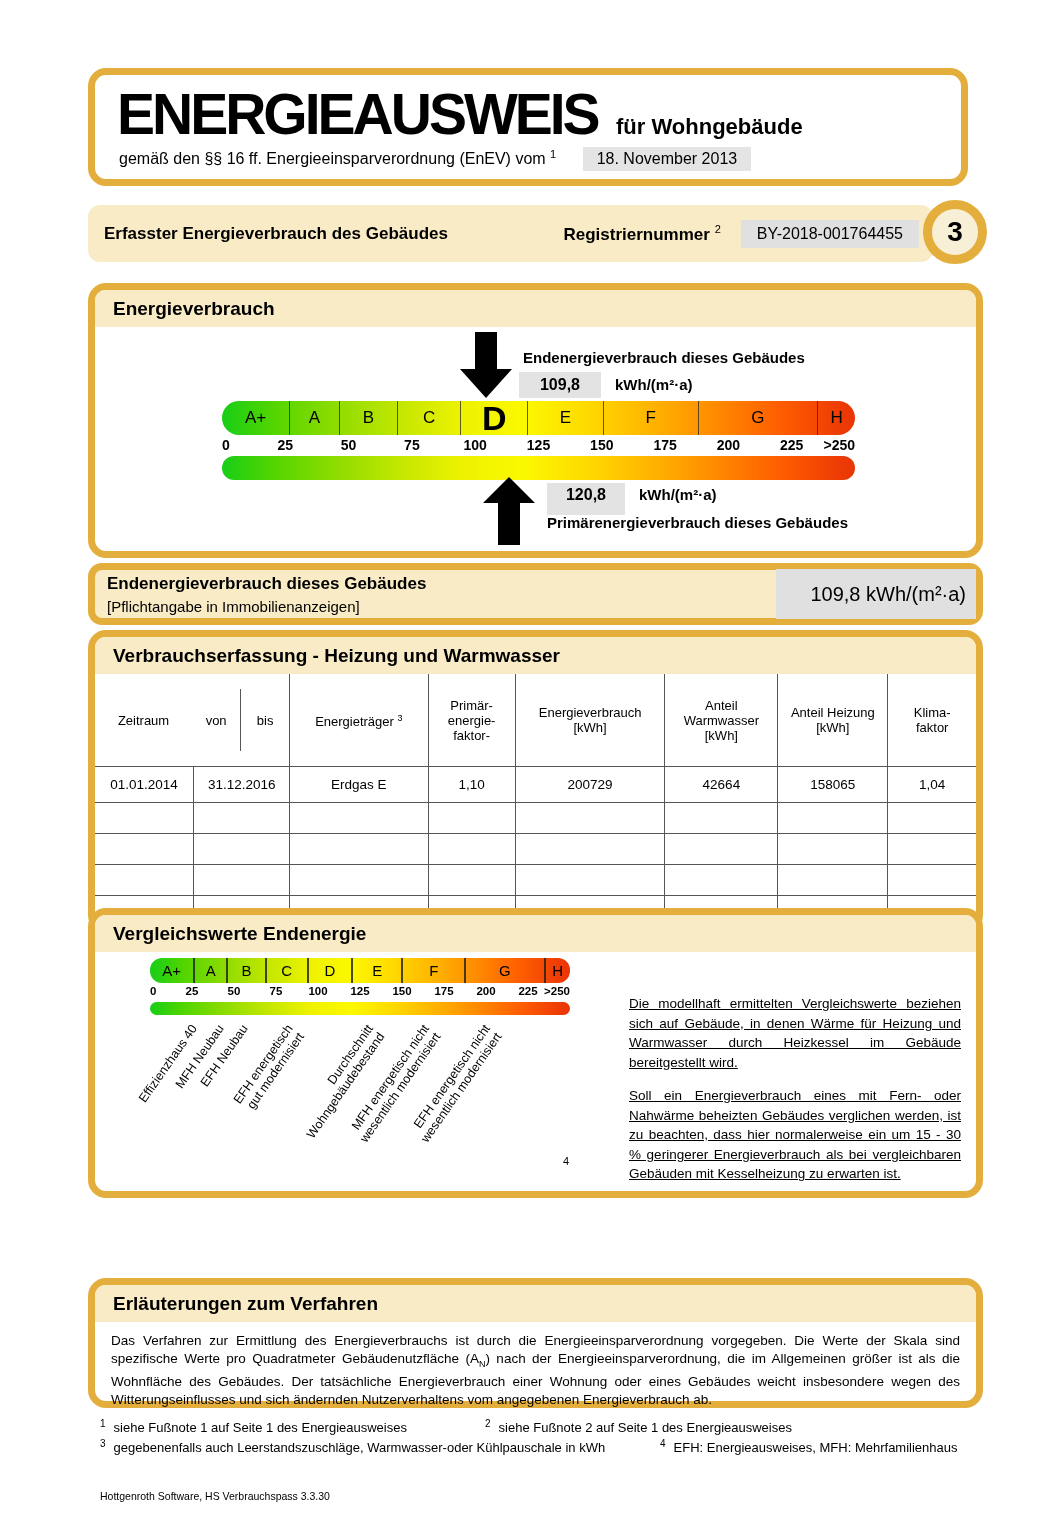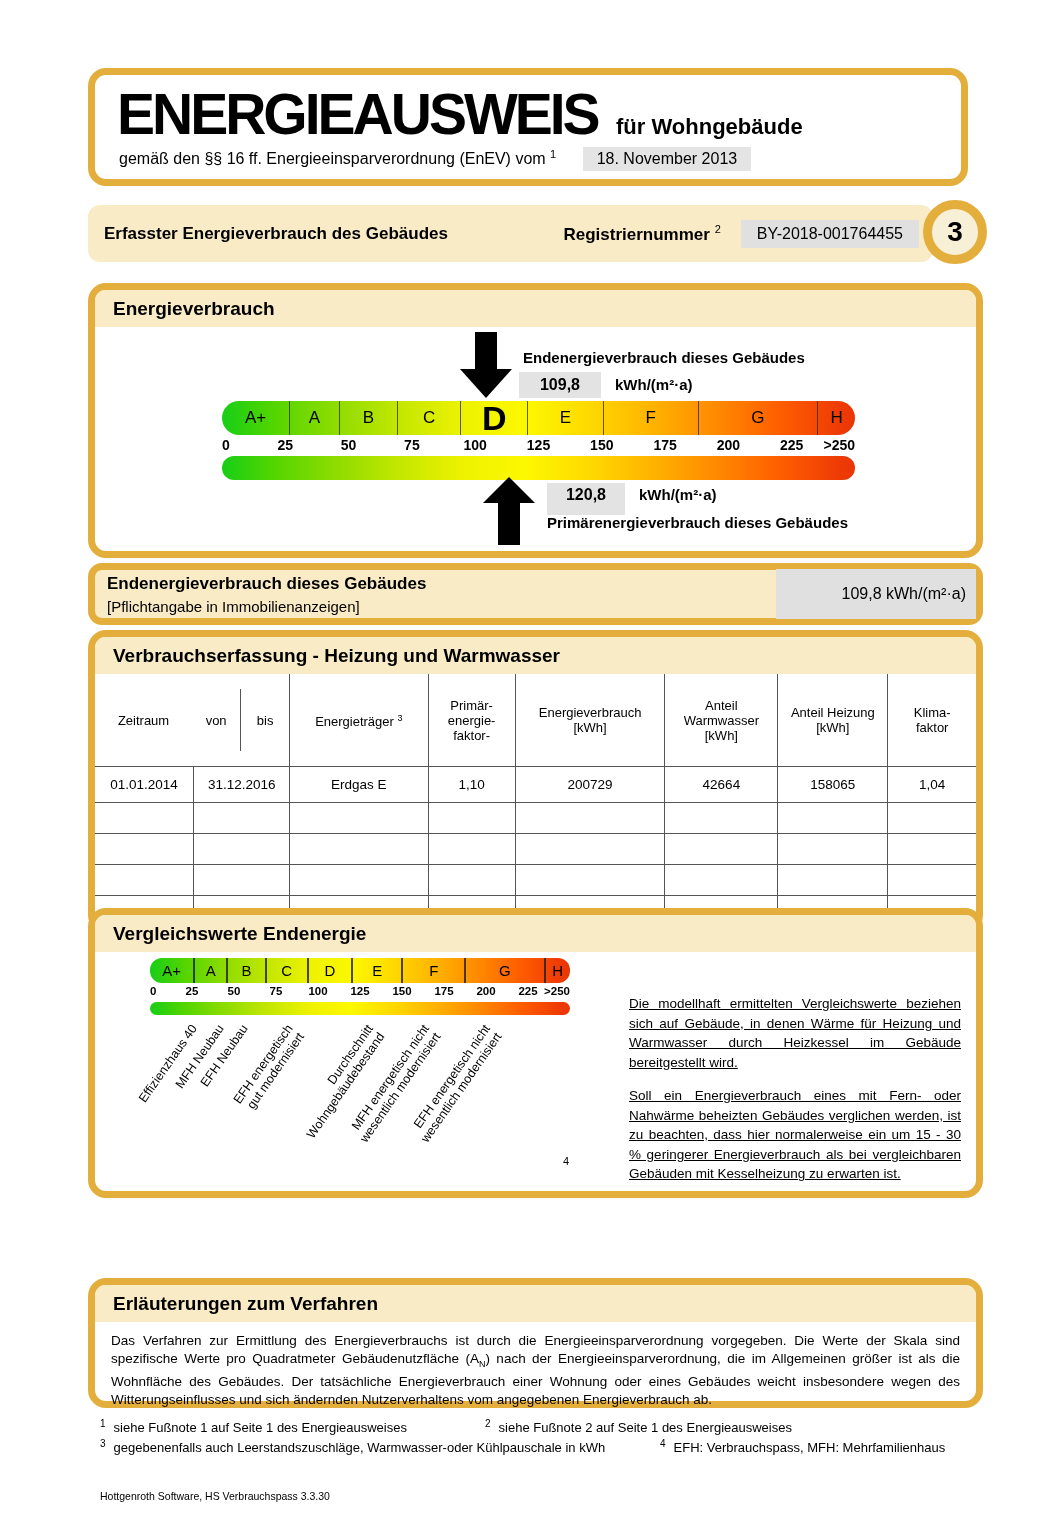--- a/index.html
+++ b/index.html
@@ -70,21 +70,21 @@
   .vb-prim   { left:452px; top:156px; width:78px; height:32px; line-height:24px; }
   .unit-prim { position:absolute; left:544px; top:159px; font-size:15px; font-weight:bold; }
   .prim-label{ position:absolute; left:452px; top:187px; font-size:15px; font-weight:bold; }
 
   
   .sec-endenergie { top:563px; height:62px; background:#F8EBC5; border-radius:14px; }
   .sec-endenergie .inner { position:relative; height:48px; }
   .ee-title { position:absolute; left:12px; top:4px; font-size:17px; font-weight:bold; }
   .ee-sub   { position:absolute; left:12px; top:28px; font-size:15px; }
   .ee-value { position:absolute; right:0; top:-1px; width:200px; height:50px; background:#E0E0E0;
-              display:flex; align-items:center; justify-content:flex-end; padding-right:10px; font-size:16px; }
+              display:flex; align-items:center; justify-content:flex-end; padding-right:10px; font-size:20px; }
 
   
   .sec-verbrauch { top:630px; height:303px; }
   .vtable { width:100%; border-collapse:collapse; border-style:hidden; table-layout:fixed; }
   .vtable th, .vtable td { border:1px solid #555; font-weight:normal; font-size:13px; text-align:center; vertical-align:middle; }
   .vtable thead th { height:62px; white-space:pre-line; line-height:15px; }
   .vtable td { height:36px; font-size:13.5px; }
   .vtable tr.empty td { height:31px; }
   .vtable sup { font-size:9px; }
   .zgroup { display:flex; flex-direction:row; height:62px; }
@@ -377,17 +377,17 @@
       <h2>Erläuterungen zum Verfahren</h2>
     </div>
     <div class="erl-text">
       <span>Das Verfahren zur Ermittlung des Energieverbrauchs ist durch die Energieeinsparverordnung vorgegeben. Die Werte der Skala sind spezifische Werte pro Quadratmeter Gebäudenutzfläche (A</span><sub>N</sub><span>) nach der Energieeinsparverordnung, die im Allgemeinen größer ist als die Wohnfläche des Gebäudes. Der tatsächliche Energieverbrauch einer Wohnung oder eines Gebäudes weicht insbesondere wegen des Witterungseinflusses und sich ändernden Nutzerverhaltens vom angegebenen Energieverbrauch ab.</span>
     </div>
   </div>
 
   <div class="footnote fn1"><sup>1</sup><span>siehe Fußnote 1 auf Seite 1 des Energieausweises</span></div>
   <div class="footnote fn2"><sup>2</sup><span>siehe Fußnote 2 auf Seite 1 des Energieausweises</span></div>
   <div class="footnote fn3"><sup>3</sup><span>gegebenenfalls auch Leerstandszuschläge, Warmwasser-oder Kühlpauschale in kWh</span></div>
-  <div class="footnote fn4"><sup>4</sup><span>EFH: Verbrauchspass, MFH: Mehrfamilienhaus</span></div>
+  <div class="footnote fn4"><sup>4</sup><span>EFH: Energieausweises, MFH: Mehrfamilienhaus</span></div>
 
   <div class="pfooter">Hottgenroth Software, HS Verbrauchspass 3.3.30</div>
 
 </div>
 
 </body></html>

